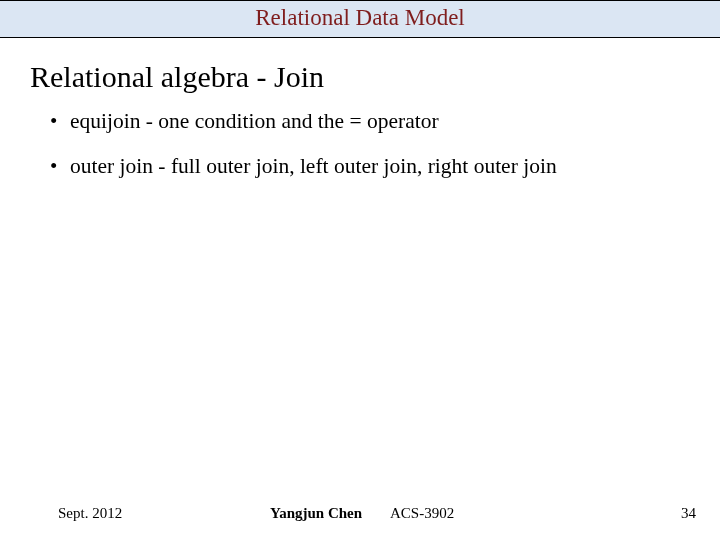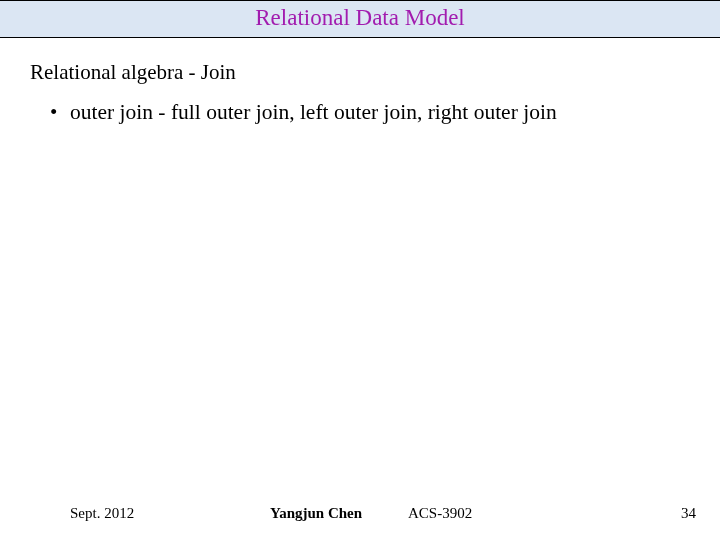--- a/index.html
+++ b/index.html
@@ -12,24 +12,24 @@
       overflow: hidden;
     }
     .title-bar {
       width: 100%;
       background: #dbe6f3;
       border-top: 1px solid #000;
       border-bottom: 1px solid #000;
       text-align: center;
       padding: 4px 0 6px 0;
       font-size: 23px;
-      color: #a21caf;
+      color: #7f1d1d;
     }
     .subtitle {
-      font-size: 21px;
+      font-size: 30px;
       color: #000;
       padding: 22px 0 0 30px;
     }
     .bullets {
       list-style: none;
       padding: 14px 0 0 70px;
     }
     .bullets li {
       font-size: 21.5px;
       color: #000;
@@ -46,35 +46,36 @@
       font-size: 21px;
     }
     .footer {
       position: absolute;
       bottom: 18px;
       left: 0;
       width: 100%;
       font-size: 15px;
       color: #000;
     }
-    .footer-date { position: absolute; left: 70px; bottom: 0; }
+    .footer-date { position: absolute; left: 58px; bottom: 0; }
     .footer-author { position: absolute; left: 270px; bottom: 0; font-weight: bold; }
-    .footer-course { position: absolute; left: 408px; bottom: 0; }
+    .footer-course { position: absolute; left: 390px; bottom: 0; }
     .footer-page { position: absolute; right: 24px; bottom: 0; }
   </style>
 </head>
 <body>
 
 <div class="title-bar">
   <span>Relational Data Model</span>
 </div>
 
 <div class="subtitle">Relational algebra - Join</div>
 
 <ul class="bullets">
+  <li>equijoin - one condition and the = operator</li>
   <li>outer join - full outer join, left outer join, right outer join</li>
 </ul>
 
 <div class="footer">
   <span class="footer-date">Sept. 2012</span>
   <span class="footer-author">Yangjun Chen</span>
   <span class="footer-course">ACS-3902</span>
   <span class="footer-page">34</span>
 </div>
 

